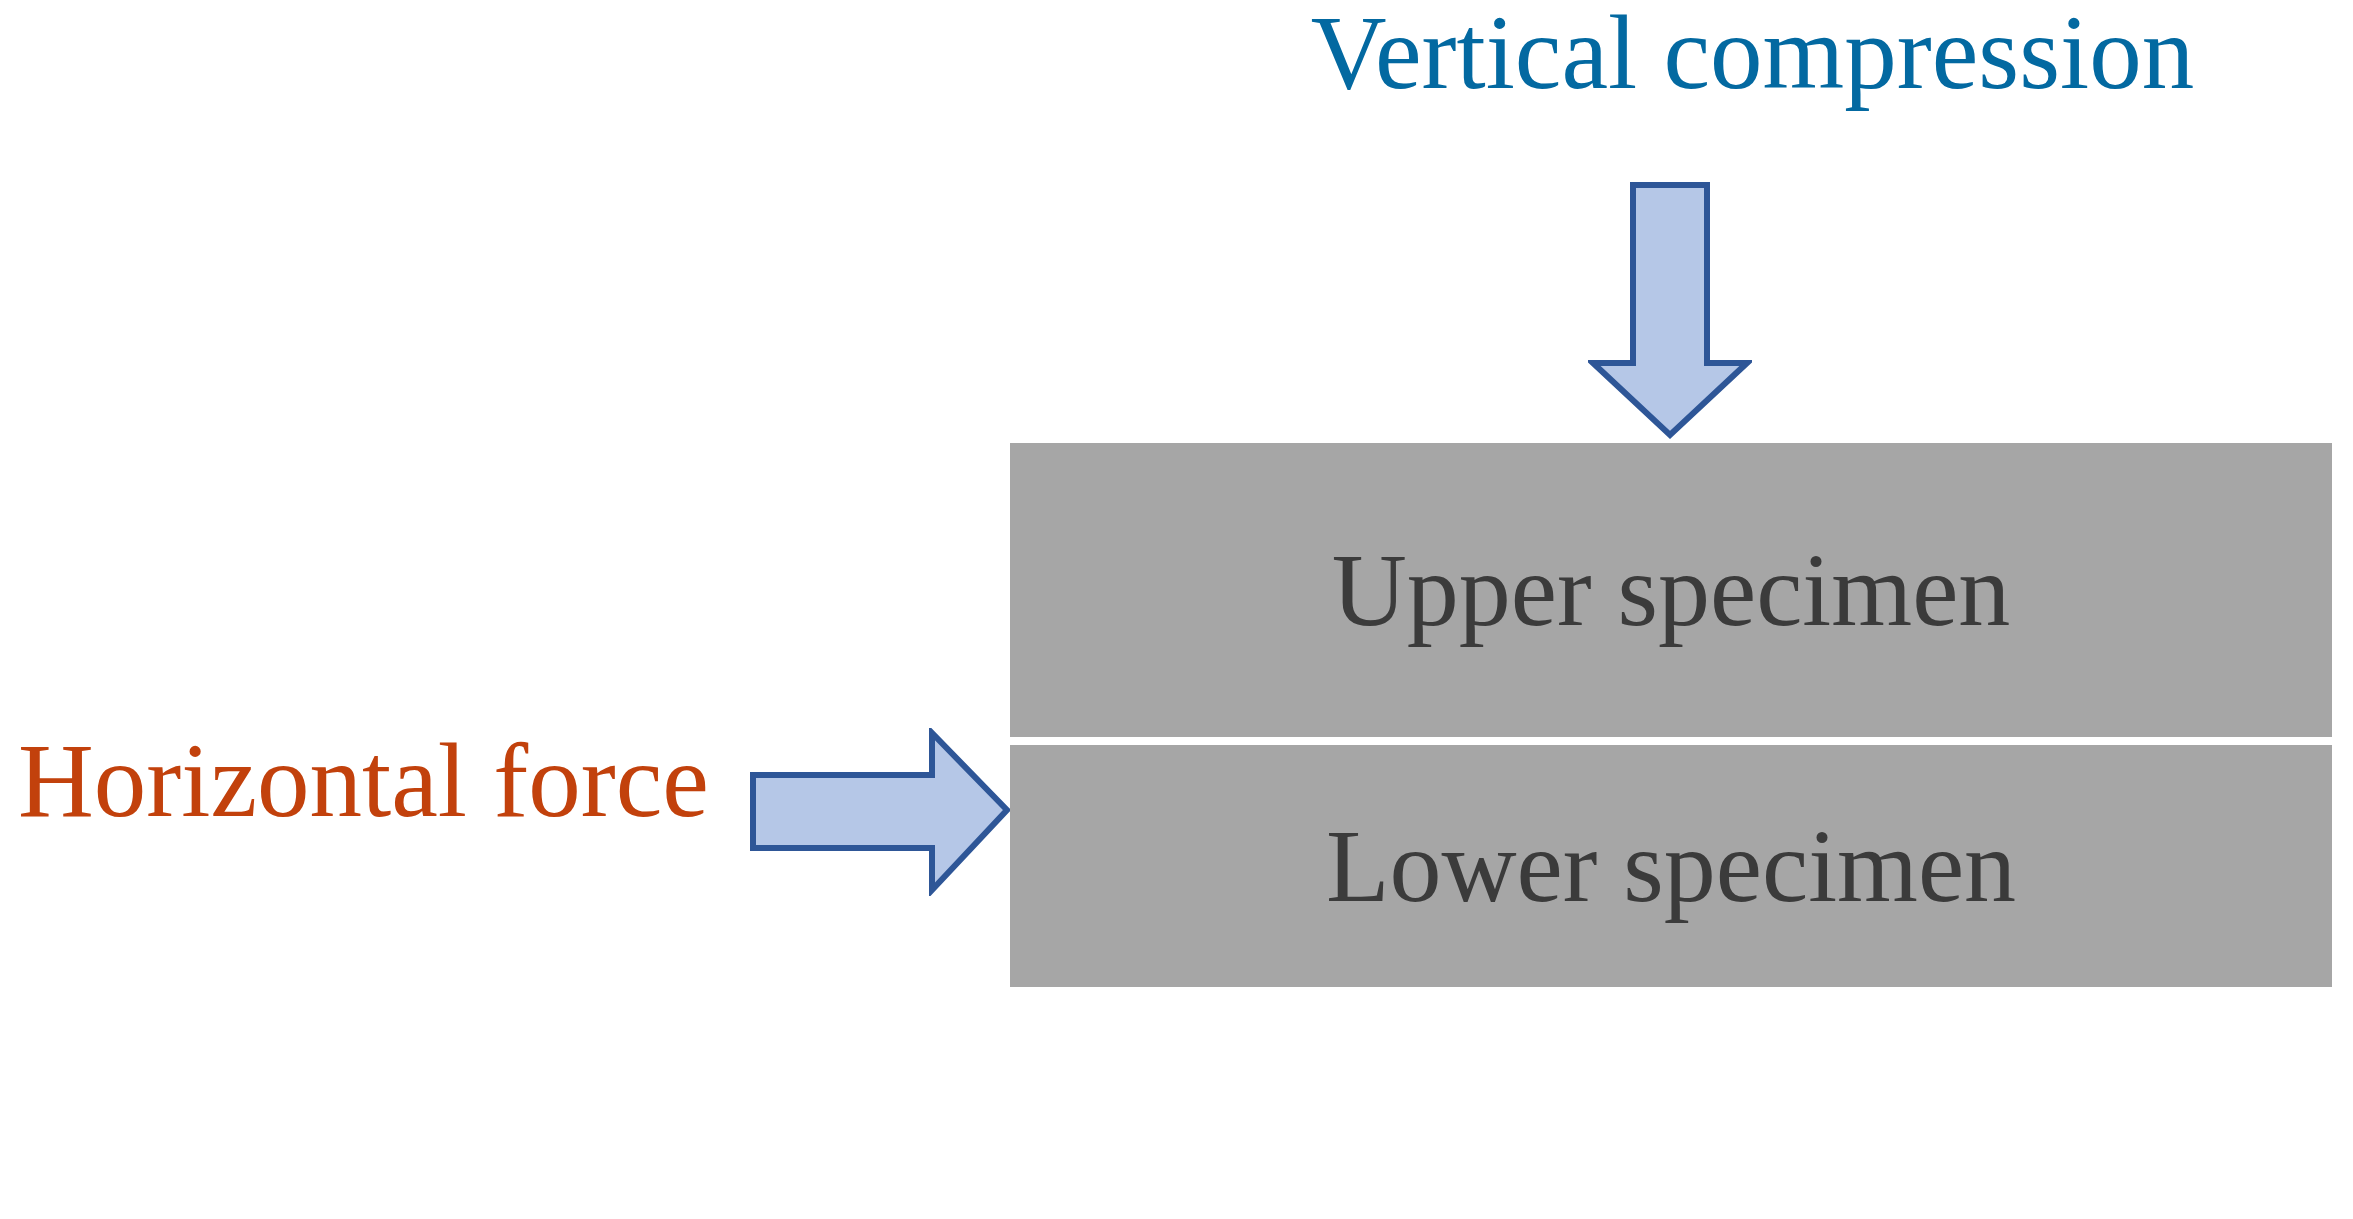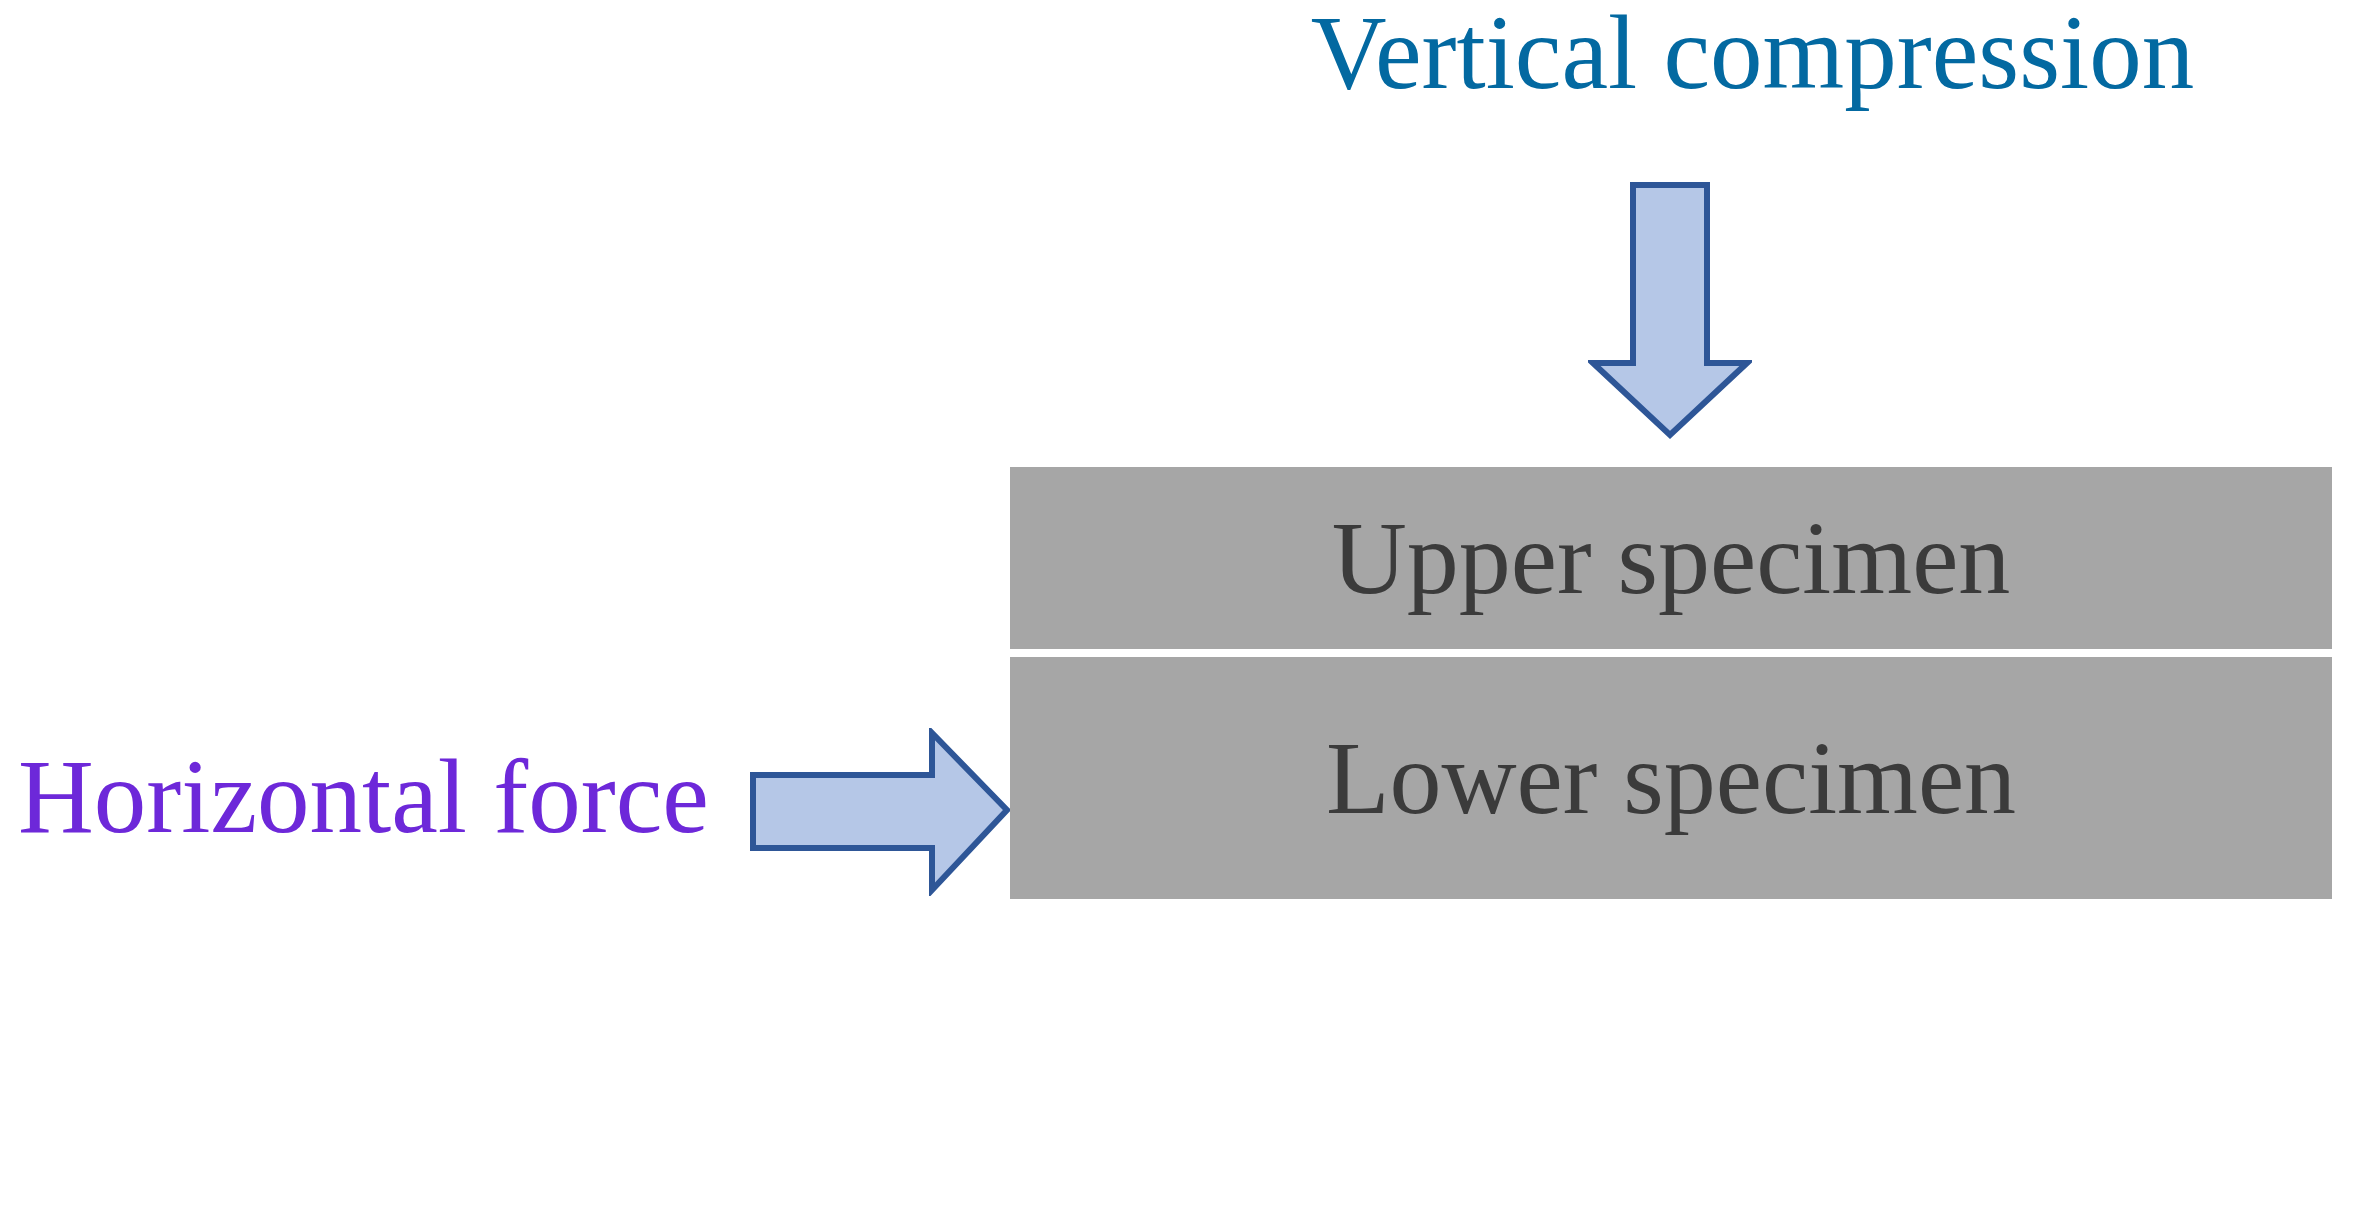--- a/index.html
+++ b/index.html
@@ -21,25 +21,25 @@
     left: 1250px;
     width: 1005px;
     text-align: center;
     font-size: 105px;
     line-height: 1;
     color: #0369a1;
     white-space: nowrap;
   }
   .force-label {
     position: absolute;
-    top: 744px;
+    top: 728px;
     left: 18px;
     font-size: 105px;
     line-height: 1;
-    color: #6d28d9;
+    color: #c2410c;
     white-space: nowrap;
   }
   .down-arrow {
     position: absolute;
     left: 1588px;
     top: 180px;
     width: 164px;
     height: 262px;
   }
   .right-arrow {
@@ -58,21 +58,21 @@
   .layer {
     width: 100%;
     background: #a6a6a6;
     display: flex;
     align-items: center;
     justify-content: center;
     font-size: 104px;
     line-height: 1;
     color: #3b3b3b;
   }
-  .layer-upper  { height: 182px; margin-bottom: 8px; margin-top: 24px; }
+  .layer-upper  { height: 294px; margin-bottom: 8px; }
   .layer-middle { height: 240px; margin-bottom: 8px; }
   .layer-lower  { height: 242px; }
   .layer-text { white-space: nowrap; }
   svg { display: block; }
 </style>
 </head>
 <body>
 
 <div class="canvas">
 

